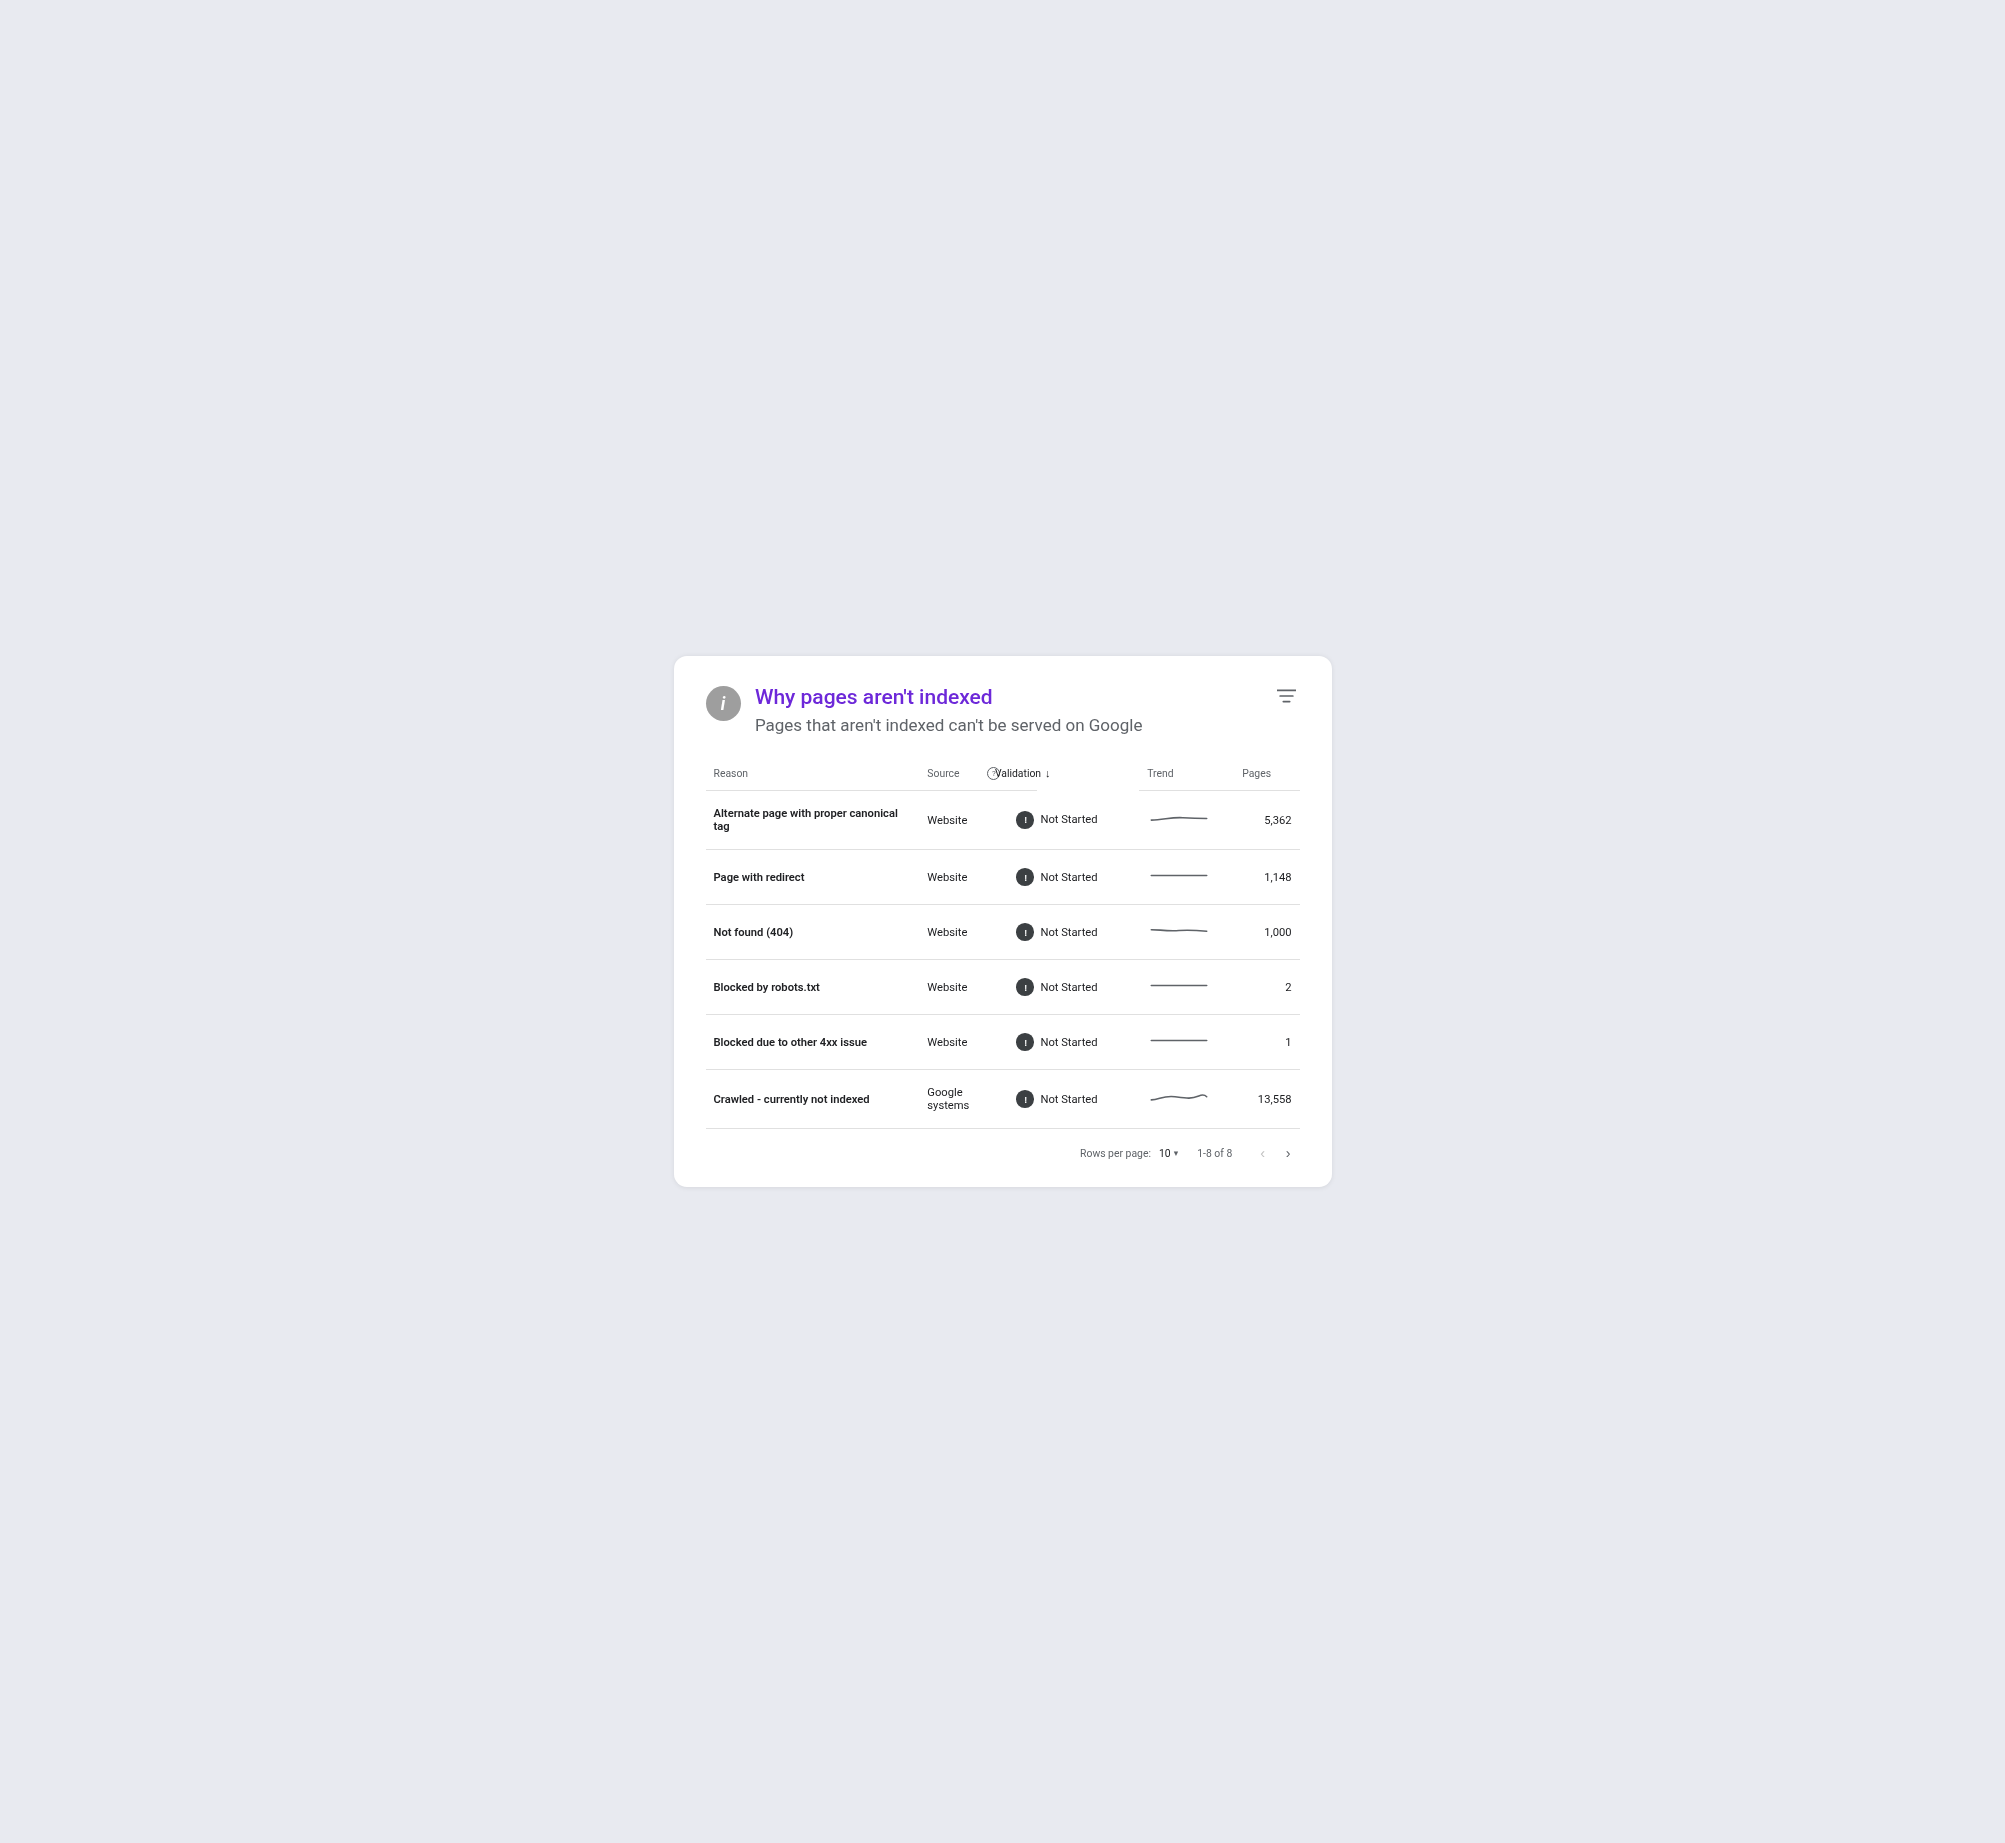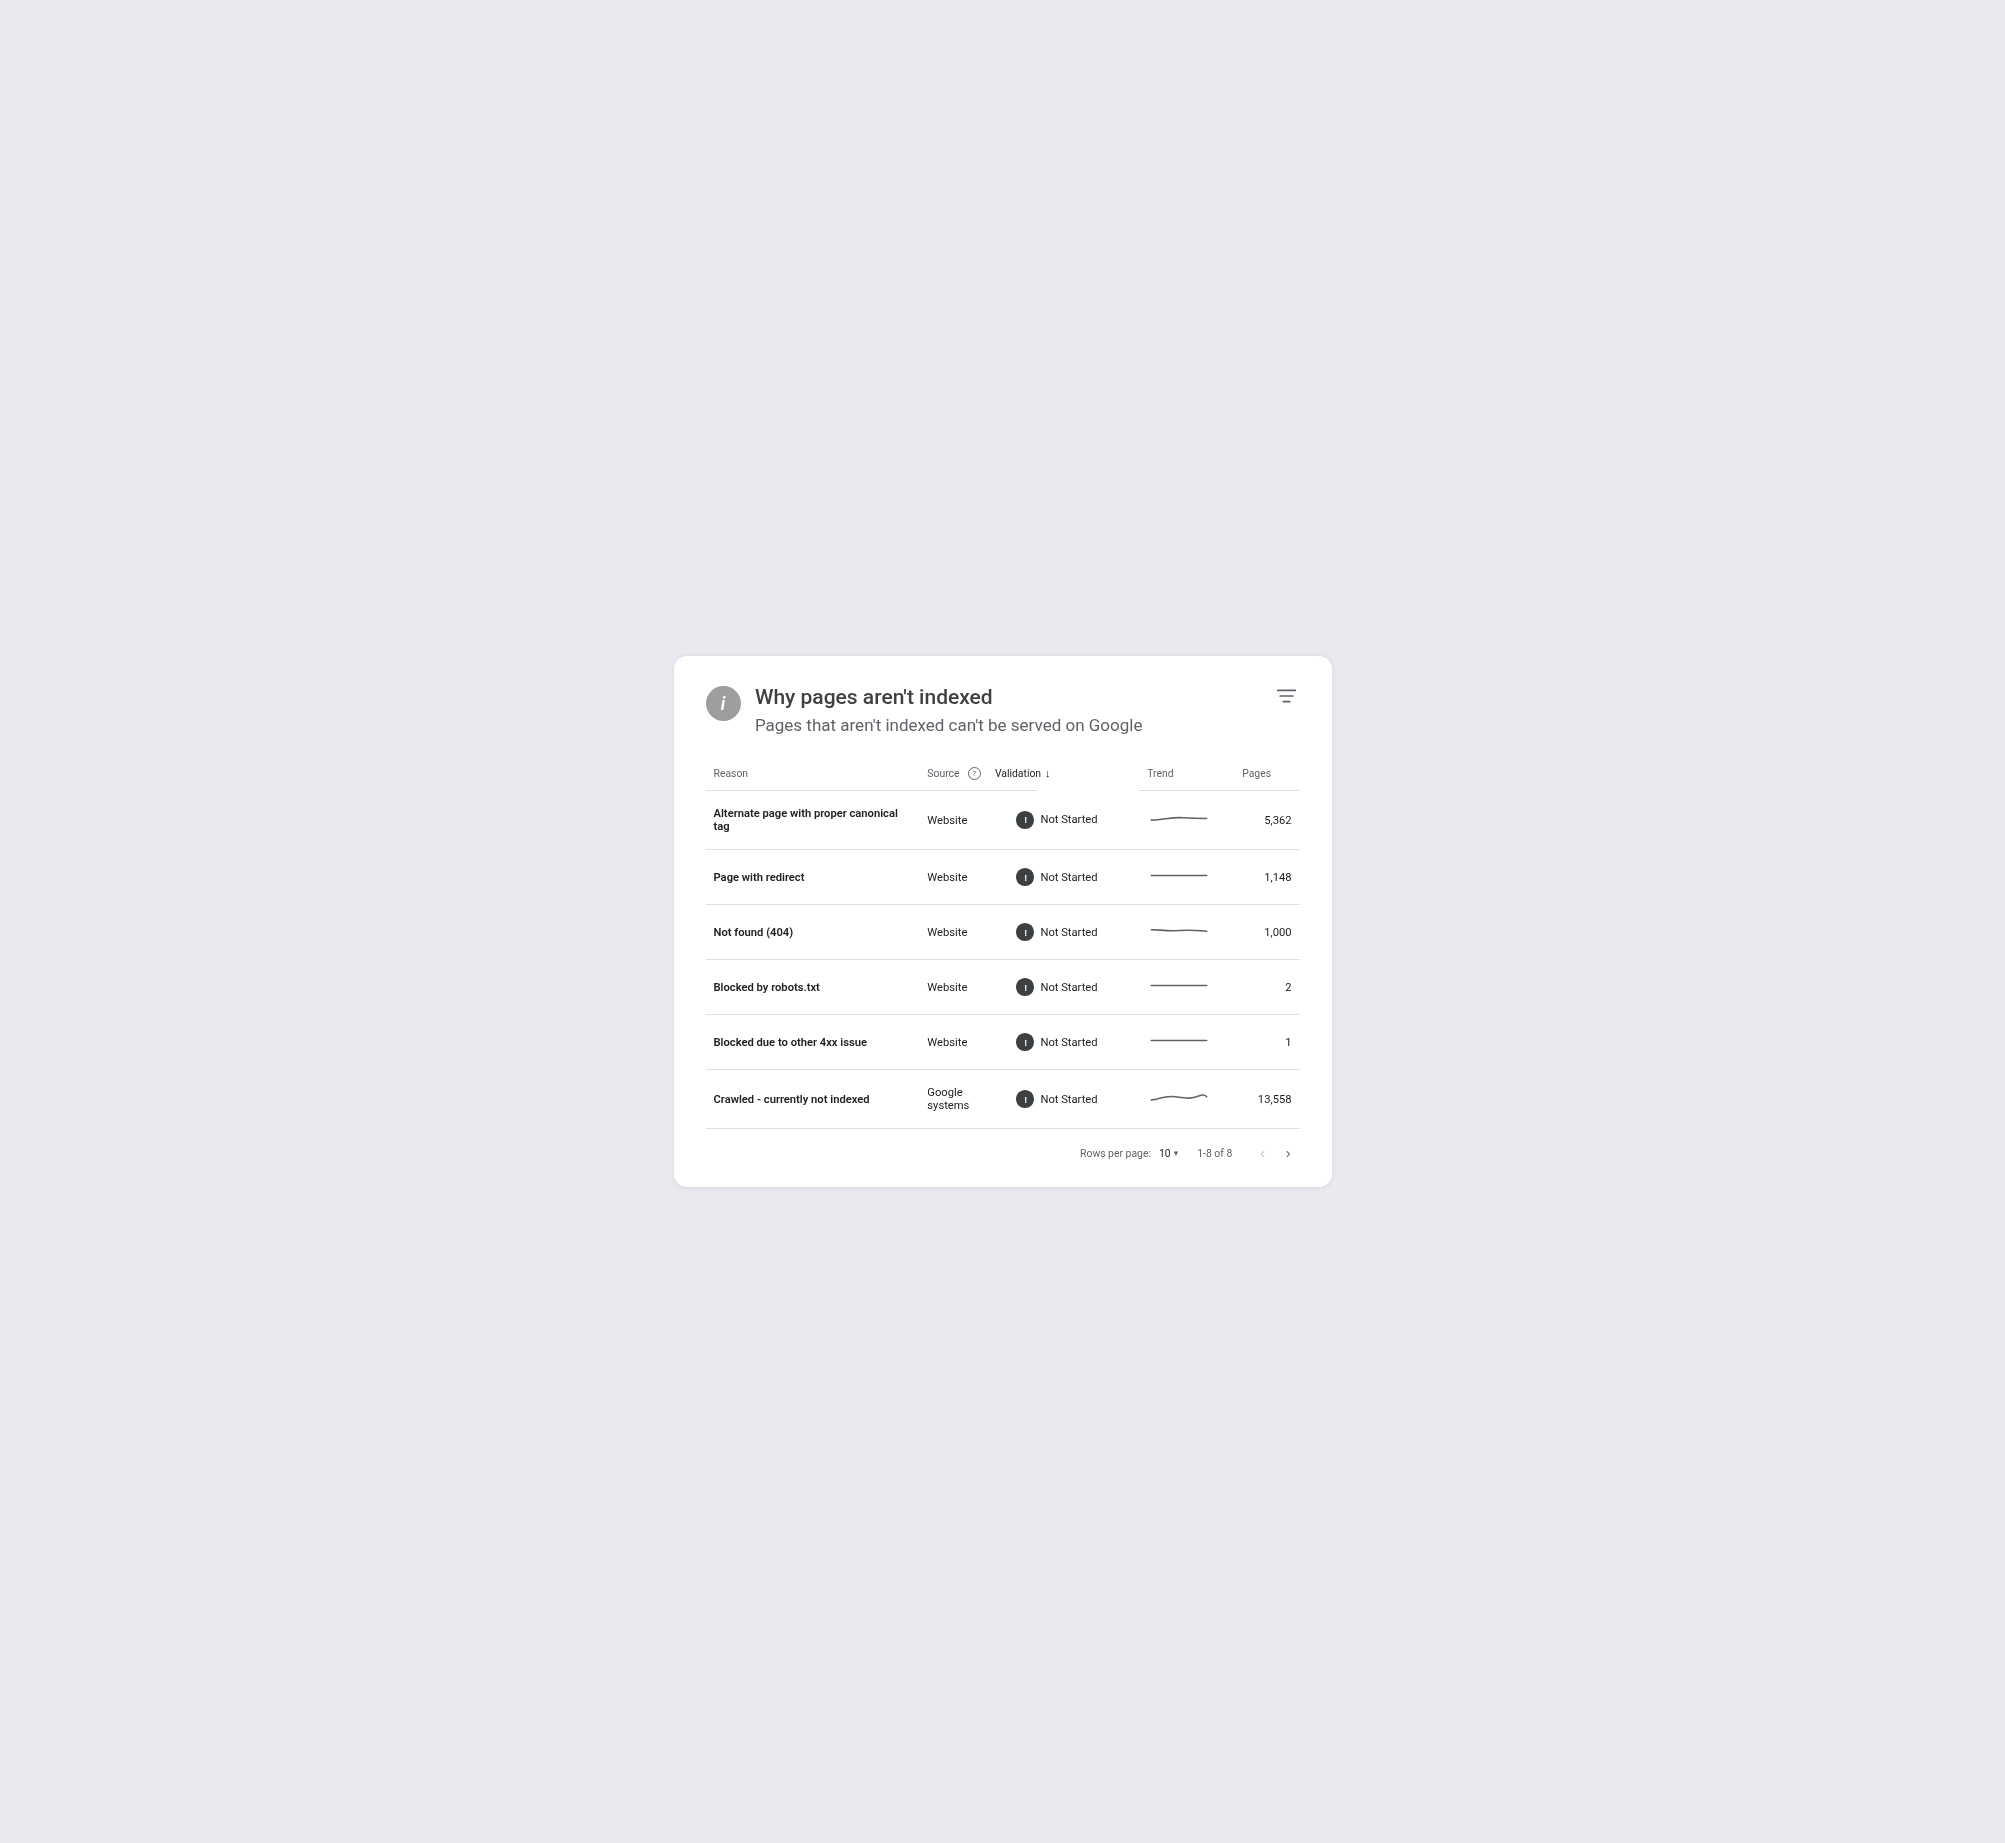--- a/index.html
+++ b/index.html
@@ -47,21 +47,21 @@
       font-weight: 700;
       font-size: 17.6px;
       flex-shrink: 0;
       margin-top: 1.6px;
       font-style: italic;
     }
 
     .header-text h1 {
       font-size: 21px;
       font-weight: 500;
-      color: #404040;
+      color: #6d28d9;
       line-height: 1.2;
       margin-bottom: 4.8px;
     }
 
     .header-text p {
       font-size: 17px;
       color: #5f6368;
     }
 
     .filter-icon {
@@ -102,20 +102,21 @@
     .table thead tr th.validation-col {
       font-weight: 400;
       color: #202124;
       justify-content: center;
     }
 
     .source-header {
       display: flex;
       align-items: center;
       gap: 8px;
+      justify-content: space-between;
     }
 
     .circle-q {
       width: 13px;
       height: 13px;
       border-radius: 50%;
       border: 1.2px solid #5f6368;
       display: inline-flex;
       align-items: center;
       justify-content: center;

